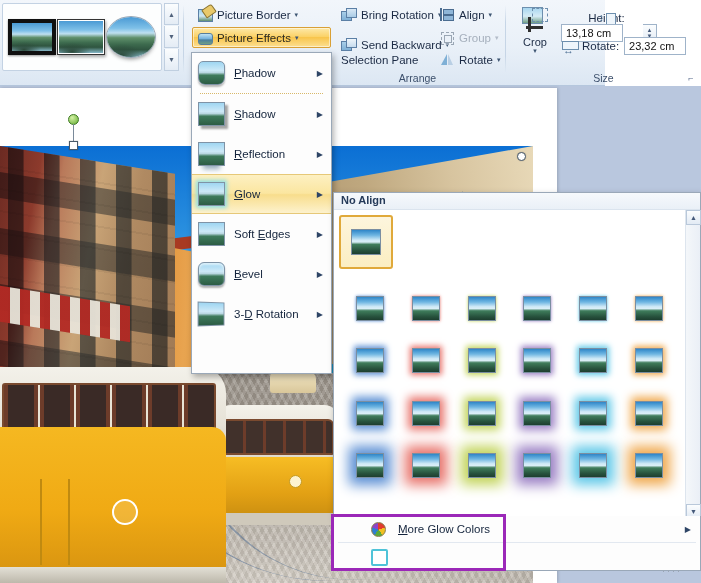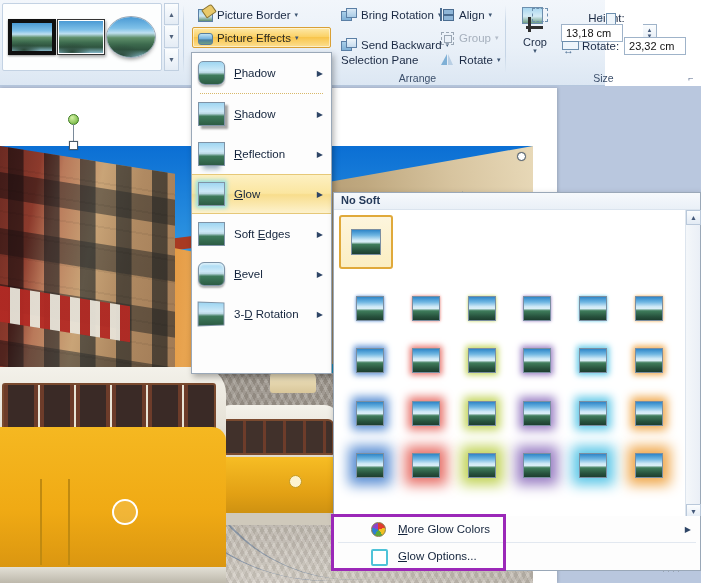--- a/index.html
+++ b/index.html
@@ -724,21 +724,21 @@
     <div class="pe-item">
       <span class="pe-thumb rot3d">
           <span class="inner"></span>
         </span>
       <span class="pe-label"><span>3-</span><u>D</u><span> Rotation</span></span>
       <span class="pe-arrow">▶</span>
     </div>
   </div>
 
   <div class="glow-panel">
-    <div class="glow-header">No Soft</div>
+    <div class="glow-header">No Align</div>
     <div class="noglow-area">
       <div class="noglow-cell">
         <span class="gthumb"></span>
       </div>
     </div>
     <div class="glow-header">Glow Variations</div>
 
     <div class="glow-grid-wrap">
       <div class="glow-grid" id="glow-grid">
           <div class="glow-cell" title="5 pt">
@@ -824,20 +824,19 @@
 
   <div class="glow-bottom">
     <div class="gb-item">
       <span class="gb-ico ico-more-colors"></span>
       <span class="gb-label"><u>M</u><span>ore Glow Colors</span></span>
       <span class="gb-arrow">▶</span>
     </div>
     <div class="gb-sep"></div>
     <div class="gb-item">
       <span class="gb-ico ico-glow-options"></span>
-      <span class="gb-label"><u>G</u><span>low Options...</span></span>
     </div>
   </div>
 
   <div class="annot-box"></div>
 
   <div class="grip-dots"></div>
 </div>
 
 </body></html>

